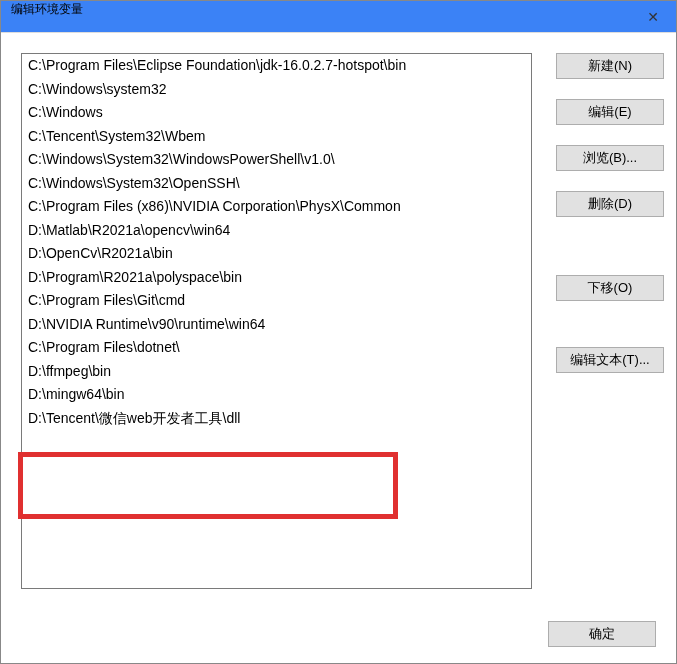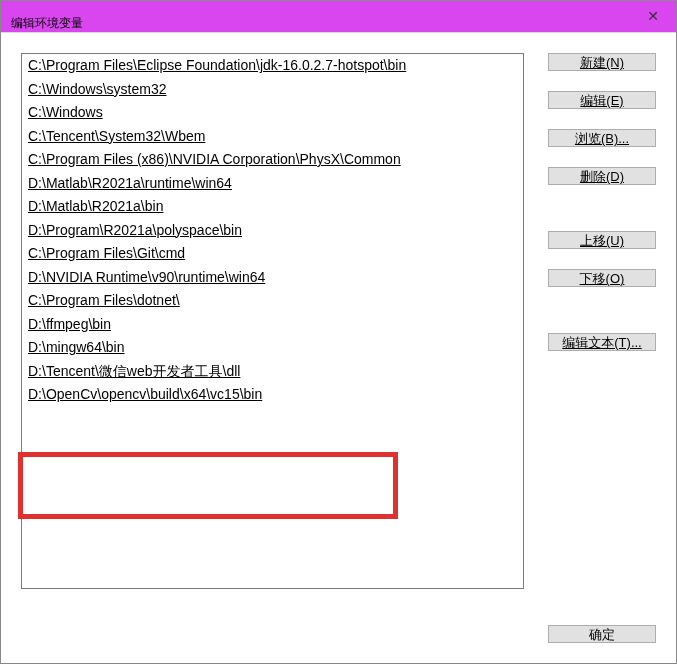--- a/index.html
+++ b/index.html
@@ -19,46 +19,45 @@
       width: 677px;
       height: 664px;
       background: #fff;
       border: 1px solid #888;
       display: flex;
       flex-direction: column;
     }
     .titlebar {
       height: 32px;
       display: flex;
-      align-items: flex-end;
+      align-items: flex-start;
       justify-content: space-between;
       padding: 0 0 0 10px;
       border-bottom: 1px solid #ddd;
-      background: #d946ef;
+      background: #3b82f6;
     }
     .titlebar-title {
       font-size: 12px;
       color: #000;
     }
     .close-btn {
       width: 46px;
       height: 32px;
       display: flex;
       align-items: center;
       justify-content: center;
       font-size: 14px;
       color: #333;
       cursor: pointer;
     }
     .content {
       flex: 1;
-      padding: 20px 20px 0 20px;
+      padding: 20px 12px 0 20px;
       display: flex;
       gap: 24px;
-      text-decoration: underline;
     }
     .list-area {
       flex: 1;
       position: relative;
     }
     .listbox {
       border: 1px solid #7a7a7a;
       height: 536px;
       overflow: hidden;
       background: #fff;
@@ -78,21 +77,21 @@
       border: 5px solid #e03030;
       pointer-events: none;
     }
     .button-col {
       width: 108px;
       display: flex;
       flex-direction: column;
     }
     .btn {
       width: 108px;
-      height: 18px;
+      height: 26px;
       background: #e1e1e1;
       border: 1px solid #adadad;
       font-size: 13px;
       font-family: inherit;
       cursor: pointer;
       margin-bottom: 8px;
     }
     .btn-spacer-small {
       height: 12px;
     }
@@ -121,46 +120,46 @@
     <div class="close-btn">✕</div>
   </div>
 
   <div class="content">
     <div class="list-area">
       <div class="listbox">
         <div class="list-item">C:\Program Files\Eclipse Foundation\jdk-16.0.2.7-hotspot\bin</div>
         <div class="list-item">C:\Windows\system32</div>
         <div class="list-item">C:\Windows</div>
         <div class="list-item">C:\Tencent\System32\Wbem</div>
+        <div class="list-item">C:\Windows\System32\WindowsPowerShell\v1.0\</div>
+        <div class="list-item">C:\Windows\System32\OpenSSH\</div>
         <div class="list-item">C:\Program Files (x86)\NVIDIA Corporation\PhysX\Common</div>
-        <div class="list-item">D:\Matlab\R2021a\runtime\win64</div>
-        <div class="list-item">D:\Matlab\R2021a\bin</div>
+        <div class="list-item">D:\Matlab\R2021a\opencv\win64</div>
+        <div class="list-item">D:\OpenCv\R2021a\bin</div>
         <div class="list-item">D:\Program\R2021a\polyspace\bin</div>
         <div class="list-item">C:\Program Files\Git\cmd</div>
         <div class="list-item">D:\NVIDIA Runtime\v90\runtime\win64</div>
         <div class="list-item">C:\Program Files\dotnet\</div>
         <div class="list-item">D:\ffmpeg\bin</div>
         <div class="list-item">D:\mingw64\bin</div>
         <div class="list-item">D:\Tencent\微信web开发者工具\dll</div>
-        <div class="list-item">D:\OpenCv\opencv\build\x64\vc15\bin</div>
         <div class="list-item"></div>
       </div>
       <div class="highlight-box" style="top:399px;left:-3px;width:380px;height:67px;"></div>
     </div>
 
     <div class="button-col">
       <button class="btn">新建(N)</button>
       <div class="btn-spacer-small"></div>
       <button class="btn">编辑(E)</button>
       <div class="btn-spacer-small"></div>
       <button class="btn">浏览(B)...</button>
       <div class="btn-spacer-small"></div>
       <button class="btn">删除(D)</button>
       <div class="btn-spacer-large"></div>
-      <button class="btn">上移(U)</button>
       <div class="btn-spacer-small"></div>
       <button class="btn">下移(O)</button>
       <div class="btn-spacer-large"></div>
       <button class="btn">编辑文本(T)...</button>
     </div>
   </div>
 
   <div class="footer">
     <button class="btn">确定</button>
   </div>

